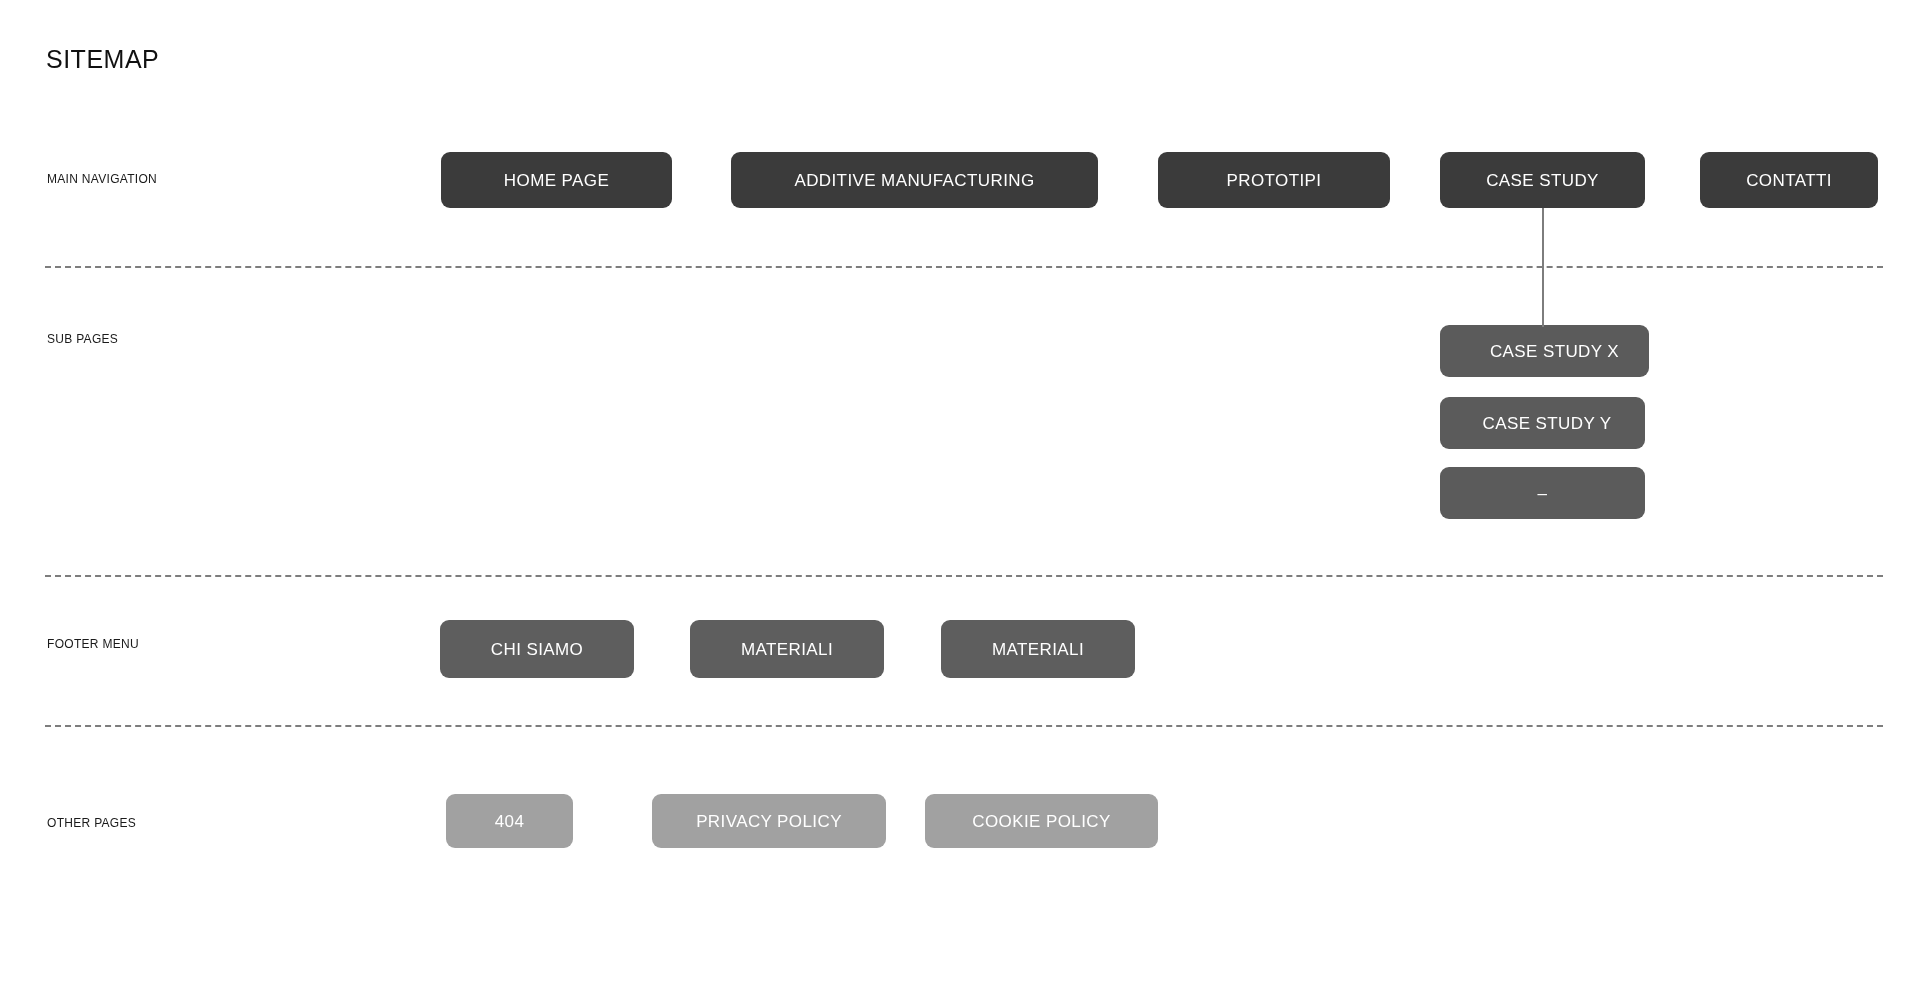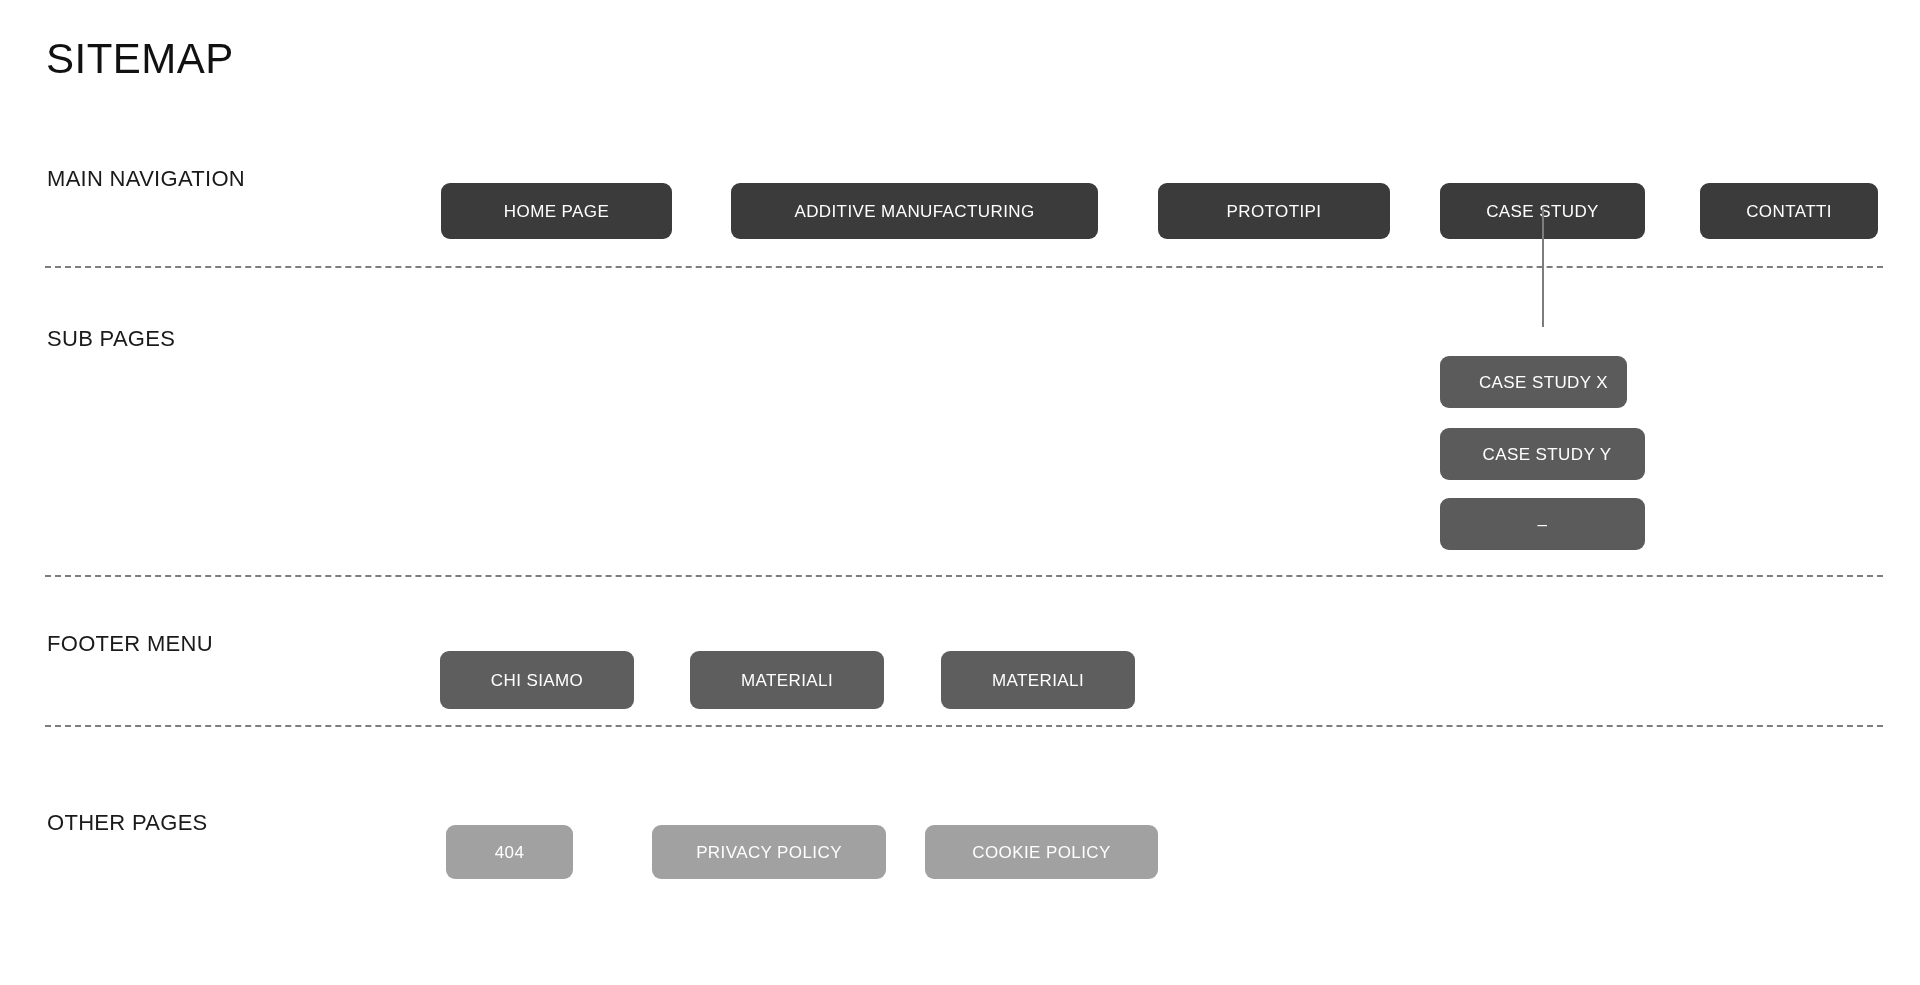--- a/index.html
+++ b/index.html
@@ -17,33 +17,33 @@
     width: 1920px;
     height: 985px;
     background: #ffffff;
   }
 
   
   .page-title {
     position: absolute;
     left: 46px;
     top: 39px;
-    font-size: 42px;
+    font-size: 25px;
     font-weight: 400;
     letter-spacing: 0.5px;
     color: #111111;
     line-height: 40px;
     white-space: nowrap;
   }
 
   
   .row-label {
     position: absolute;
     left: 47px;
-    font-size: 22px;
+    font-size: 12px;
     font-weight: 400;
     letter-spacing: 0.3px;
     color: #1a1a1a;
     line-height: 20px;
     white-space: nowrap;
   }
 
   
   .divider {
     position: absolute;
@@ -59,21 +59,20 @@
     display: flex;
     align-items: center;
     justify-content: center;
     border-radius: 9px;
     color: #ffffff;
     font-size: 17px;
     letter-spacing: 0.4px;
     white-space: nowrap;
     line-height: 1;
     user-select: none;
-    margin-top: 31px;
   }
 
   .node.level-main   { background: #3b3b3b; height: 56px; }
   .node.level-sub    { background: #5b5b5b; height: 52px; }
   .node.level-footer { background: #5e5e5e; height: 58px; }
   .node.level-other  { background: #a1a1a1; height: 54px; }
 
   
   .connector {
     position: absolute;
@@ -104,21 +103,21 @@
       <div class="node level-main" style="left: 1158px; width: 232px; top: 152px;">
         <span>PROTOTIPI</span>
       </div>
       <div class="node level-main" style="left: 1440px; width: 205px; top: 152px;">
         <span>CASE STUDY</span>
       </div>
       <div class="node level-main" style="left: 1700px; width: 178px; top: 152px;">
         <span>CONTATTI</span>
       </div>
       <div class="row-label" style="top: 329px;">SUB PAGES</div>
-      <div class="node level-sub" style="left: 1440px; width: 187px; top: 325px; padding-left: 20px;">
+      <div class="node level-sub" style="left: 1440px; width: 209px; top: 325px; padding-left: 20px;">
         <span>CASE STUDY X</span>
       </div>
       <div class="node level-sub" style="left: 1440px; width: 205px; top: 397px; padding-left: 9px;">
         <span>CASE STUDY Y</span>
       </div>
       <div class="node level-sub" style="left: 1440px; width: 205px; top: 467px;">
         <span>–</span>
       </div>
       <div class="row-label" style="top: 634px;">FOOTER MENU</div>
       <div class="node level-footer" style="left: 440px; width: 194px; top: 620px; align-items: center;">

